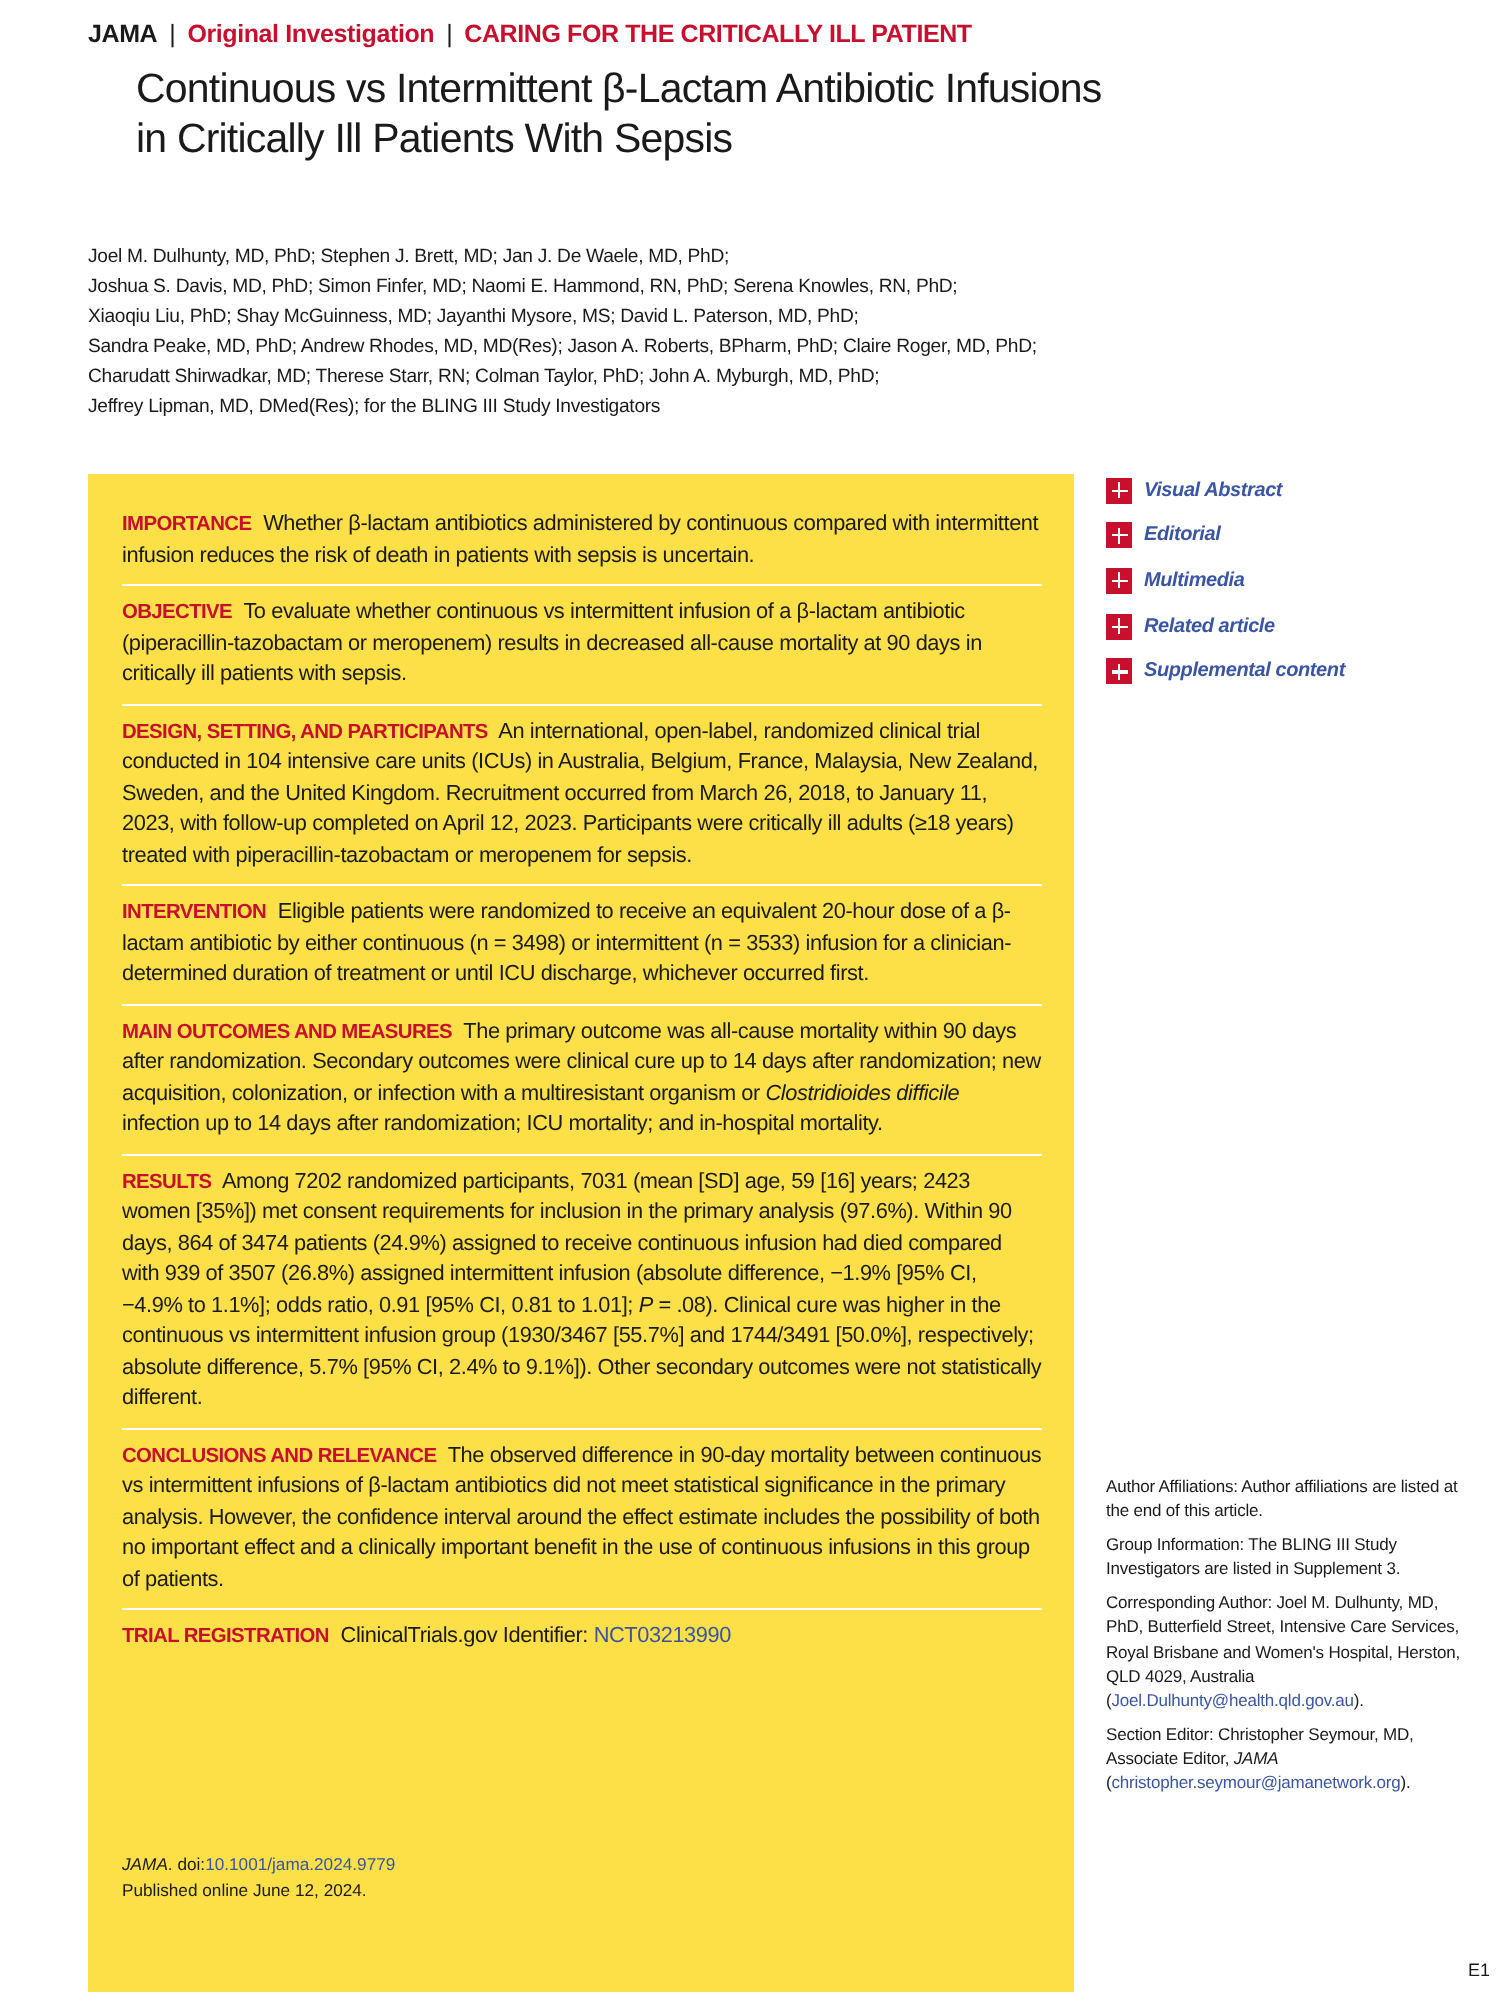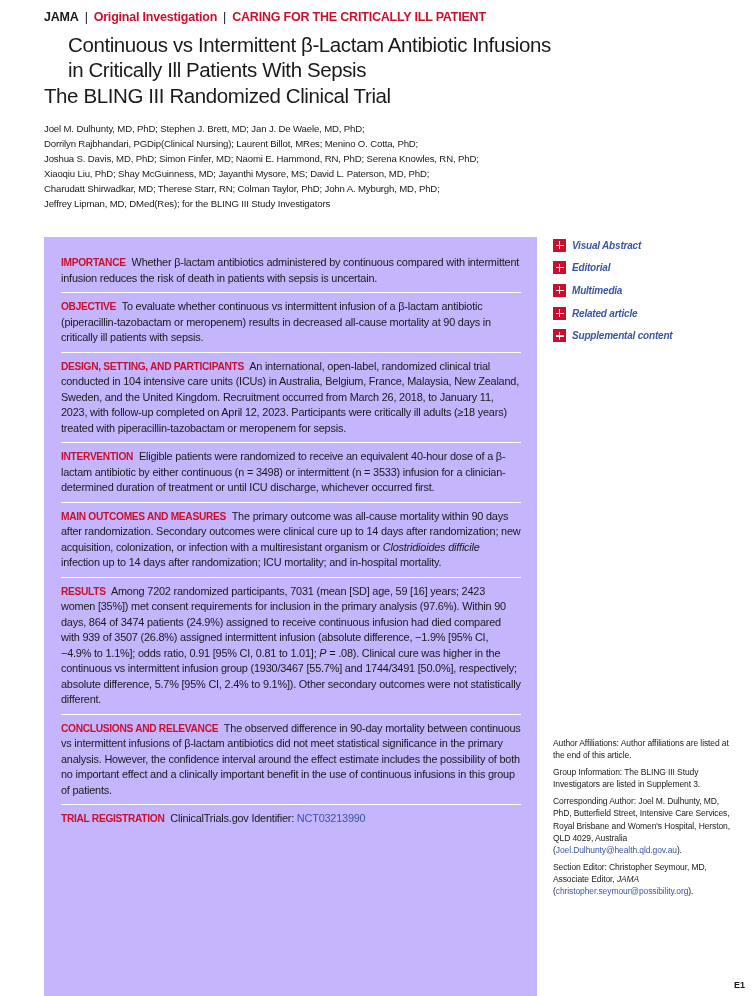--- a/index.html
+++ b/index.html
@@ -30,21 +30,21 @@
     }
 
     .authors {
       position: absolute; left: 44px; top: 121px; width: 500px;
       font-size: 9.6px; line-height: 15.1px; color: #1a1a1a; letter-spacing: -0.15px;
     }
     .authors div { white-space: nowrap; }
 
     .abstract {
       position: absolute; left: 44px; top: 237px; width: 493px; height: 759px;
-      background: #c4b5fd; padding: 18px 16px 0 17px;
+      background: #fde047; padding: 18px 16px 0 17px;
     }
     .section {
       font-size: 10.9px; line-height: 15.5px; color: #1a1a1a; letter-spacing: -0.2px;
       padding: 0 0 6px 0; margin-bottom: 6px;
       border-bottom: 1px solid #ffffff;
     }
     .section.last { border-bottom: none; }
     .section .head {
       color: #c8102e; font-weight: bold; font-size: 10.2px; letter-spacing: -0.3px;
       margin-right: 3px;
@@ -77,81 +77,84 @@
 
     .sidenotes {
       position: absolute; left: 553px; top: 737px; width: 180px;
       font-size: 8.5px; line-height: 12.1px; color: #1a1a1a; letter-spacing: -0.1px;
     }
     .note { margin-bottom: 5px; }
     .note b { font-weight: normal; margin-top: 40px; }
     .note i { font-style: italic; }
 
     .pagenum {
-      position: absolute; left: 734px; top: 980px; font-size: 9px; font-weight: bold;
+      position: absolute; left: 734px; top: 980px; font-size: 9px; font-weight: normal;
     }
   </style>
 </head>
 <body>
 
 <div class="page">
 
   <div class="kicker">
     <span class="journal">JAMA</span><span class="sep">|</span><span class="red">Original Investigation</span><span class="sep">|</span><span class="red">CARING FOR THE CRITICALLY ILL PATIENT</span>
   </div>
 
   <h1 class="title">
     <div>Continuous vs Intermittent β-Lactam Antibiotic Infusions</div>
     <div>in Critically Ill Patients With Sepsis</div>
   </h1>
-  <div class="subtitle">The BLING III Randomized Clinical Trial</div>
 
   <div class="authors">
     <div>Joel M. Dulhunty, MD, PhD; Stephen J. Brett, MD; Jan J. De Waele, MD, PhD;</div>
-    <div>Dorrilyn Rajbhandari, PGDip(Clinical Nursing); Laurent Billot, MRes; Menino O. Cotta, PhD;</div>
     <div>Joshua S. Davis, MD, PhD; Simon Finfer, MD; Naomi E. Hammond, RN, PhD; Serena Knowles, RN, PhD;</div>
     <div>Xiaoqiu Liu, PhD; Shay McGuinness, MD; Jayanthi Mysore, MS; David L. Paterson, MD, PhD;</div>
+    <div>Sandra Peake, MD, PhD; Andrew Rhodes, MD, MD(Res); Jason A. Roberts, BPharm, PhD; Claire Roger, MD, PhD;</div>
     <div>Charudatt Shirwadkar, MD; Therese Starr, RN; Colman Taylor, PhD; John A. Myburgh, MD, PhD;</div>
     <div>Jeffrey Lipman, MD, DMed(Res); for the BLING III Study Investigators</div>
   </div>
 
   <div class="abstract">
     <p class="section">
       <span class="head">IMPORTANCE</span>
       <span>Whether β-lactam antibiotics administered by continuous compared with intermittent infusion reduces the risk of death in patients with sepsis is uncertain.</span>
     </p>
     <p class="section">
       <span class="head">OBJECTIVE</span>
       <span>To evaluate whether continuous vs intermittent infusion of a β-lactam antibiotic (piperacillin-tazobactam or meropenem) results in decreased all-cause mortality at 90 days in critically ill patients with sepsis.</span>
     </p>
     <p class="section">
       <span class="head">DESIGN, SETTING, AND PARTICIPANTS</span>
       <span>An international, open-label, randomized clinical trial conducted in 104 intensive care units (ICUs) in Australia, Belgium, France, Malaysia, New Zealand, Sweden, and the United Kingdom. Recruitment occurred from March 26, 2018, to January 11, 2023, with follow-up completed on April 12, 2023. Participants were critically ill adults (≥18 years) treated with piperacillin-tazobactam or meropenem for sepsis.</span>
     </p>
     <p class="section">
       <span class="head">INTERVENTION</span>
-      <span>Eligible patients were randomized to receive an equivalent 40-hour dose of a β-lactam antibiotic by either continuous (n = 3498) or intermittent (n = 3533) infusion for a clinician-determined duration of treatment or until ICU discharge, whichever occurred first.</span>
+      <span>Eligible patients were randomized to receive an equivalent 20-hour dose of a β-lactam antibiotic by either continuous (n = 3498) or intermittent (n = 3533) infusion for a clinician-determined duration of treatment or until ICU discharge, whichever occurred first.</span>
     </p>
     <p class="section">
       <span class="head">MAIN OUTCOMES AND MEASURES</span>
       <span>The primary outcome was all-cause mortality within 90 days after randomization. Secondary outcomes were clinical cure up to 14 days after randomization; new acquisition, colonization, or infection with a multiresistant organism or </span><i>Clostridioides difficile</i><span> infection up to 14 days after randomization; ICU mortality; and in-hospital mortality.</span>
     </p>
     <p class="section">
       <span class="head">RESULTS</span>
       <span>Among 7202 randomized participants, 7031 (mean [SD] age, 59 [16] years; 2423 women [35%]) met consent requirements for inclusion in the primary analysis (97.6%). Within 90 days, 864 of 3474 patients (24.9%) assigned to receive continuous infusion had died compared with 939 of 3507 (26.8%) assigned intermittent infusion (absolute difference, −1.9% [95% CI, −4.9% to 1.1%]; odds ratio, 0.91 [95% CI, 0.81 to 1.01]; </span><i>P</i><span> = .08). Clinical cure was higher in the continuous vs intermittent infusion group (1930/3467 [55.7%] and 1744/3491 [50.0%], respectively; absolute difference, 5.7% [95% CI, 2.4% to 9.1%]). Other secondary outcomes were not statistically different.</span>
     </p>
     <p class="section">
       <span class="head">CONCLUSIONS AND RELEVANCE</span>
       <span>The observed difference in 90-day mortality between continuous vs intermittent infusions of β-lactam antibiotics did not meet statistical significance in the primary analysis. However, the confidence interval around the effect estimate includes the possibility of both no important effect and a clinically important benefit in the use of continuous infusions in this group of patients.</span>
     </p>
     <p class="section last">
       <span class="head">TRIAL REGISTRATION</span>
       <span>ClinicalTrials.gov Identifier: </span><a href="#">NCT03213990</a>
     </p>
 
+    <div class="citation">
+      <div><i>JAMA</i><span>. doi:</span><a href="#" class="link">10.1001/jama.2024.9779</a></div>
+      <div>Published online June 12, 2024.</div>
+    </div>
   </div>
 
   <div class="sidelinks">
     <div class="sidelink">
       <span class="plus"></span>
       <span class="lbl">Visual Abstract</span>
     </div>
     <div class="sidelink">
       <span class="plus"></span>
       <span class="lbl">Editorial</span>
@@ -174,18 +177,18 @@
     <p class="note">
       <b>Author Affiliations:</b><span> Author affiliations are listed at the end of this article.</span>
     </p>
     <p class="note">
       <b>Group Information:</b><span> The BLING III Study Investigators are listed in Supplement 3.</span>
     </p>
     <p class="note">
       <b>Corresponding Author:</b><span> Joel M. Dulhunty, MD, PhD, Butterfield Street, Intensive Care Services, Royal Brisbane and Women's Hospital, Herston, QLD 4029, Australia (</span><a href="#" class="link">Joel.Dulhunty@health.qld.gov.au</a><span>).</span>
     </p>
     <p class="note">
-      <b>Section Editor:</b><span> Christopher Seymour, MD, Associate Editor, </span><i>JAMA</i><span> (</span><a href="#" class="link">christopher.seymour@possibility.org</a><span>).</span>
+      <b>Section Editor:</b><span> Christopher Seymour, MD, Associate Editor, </span><i>JAMA</i><span> (</span><a href="#" class="link">christopher.seymour@jamanetwork.org</a><span>).</span>
     </p>
   </div>
 
   <div class="pagenum">E1</div>
 </div>
 
 </body></html>

